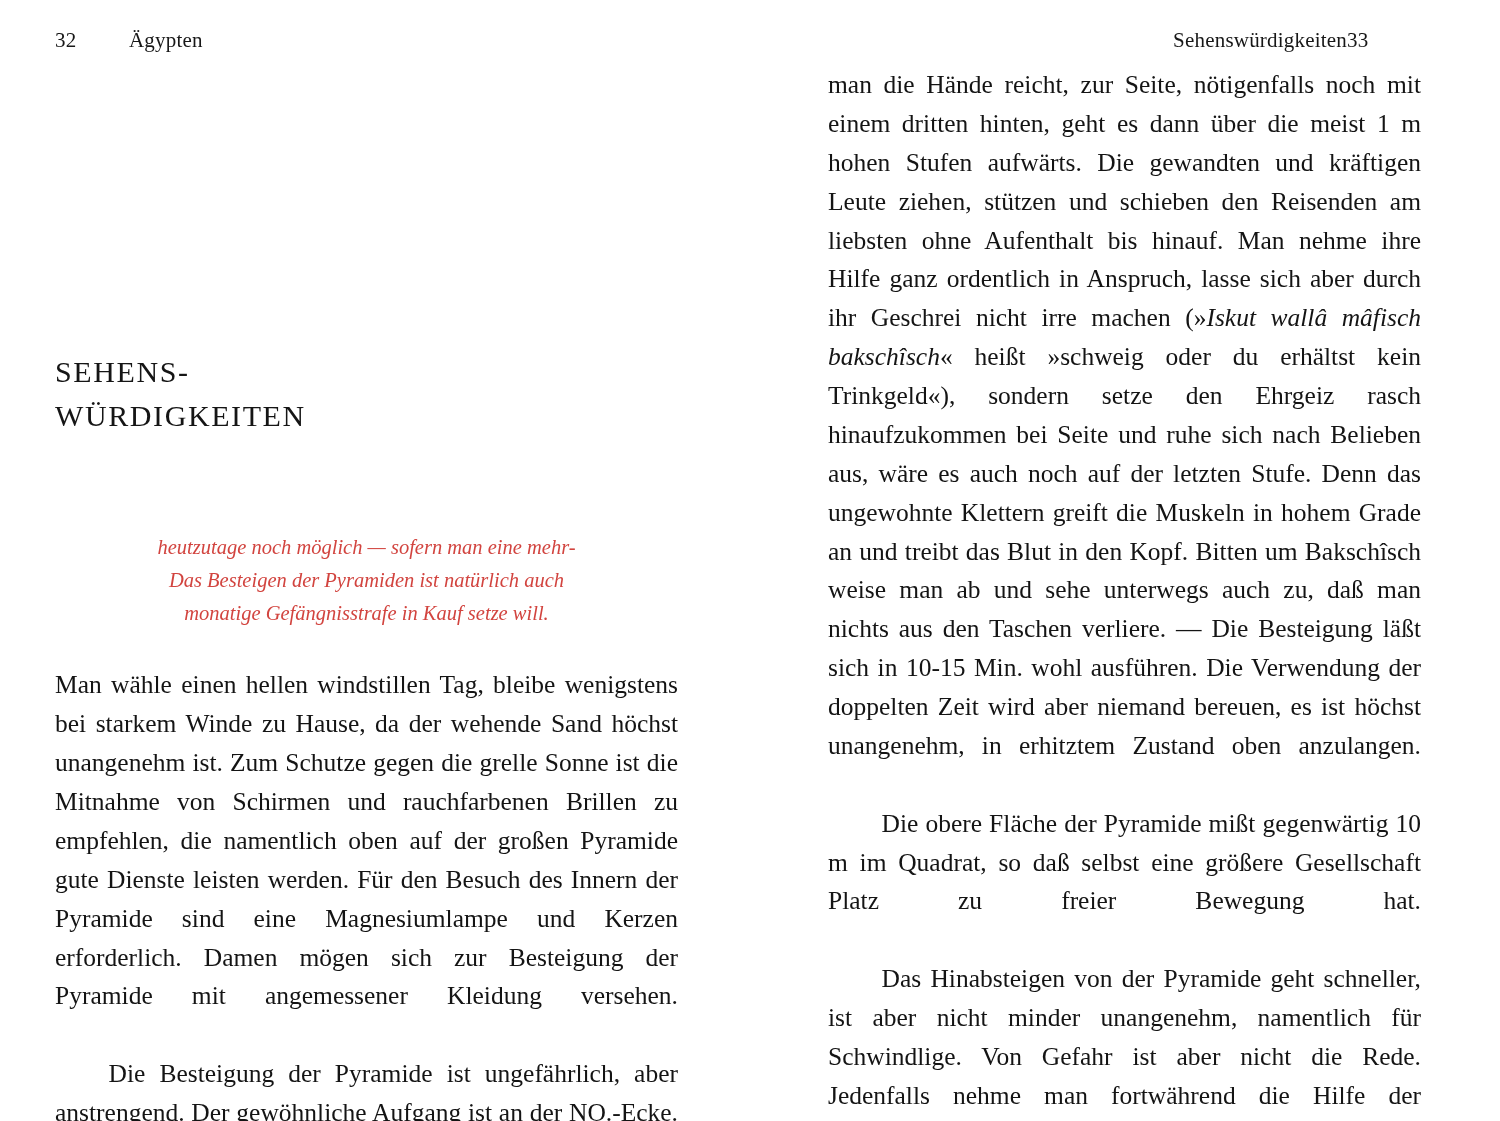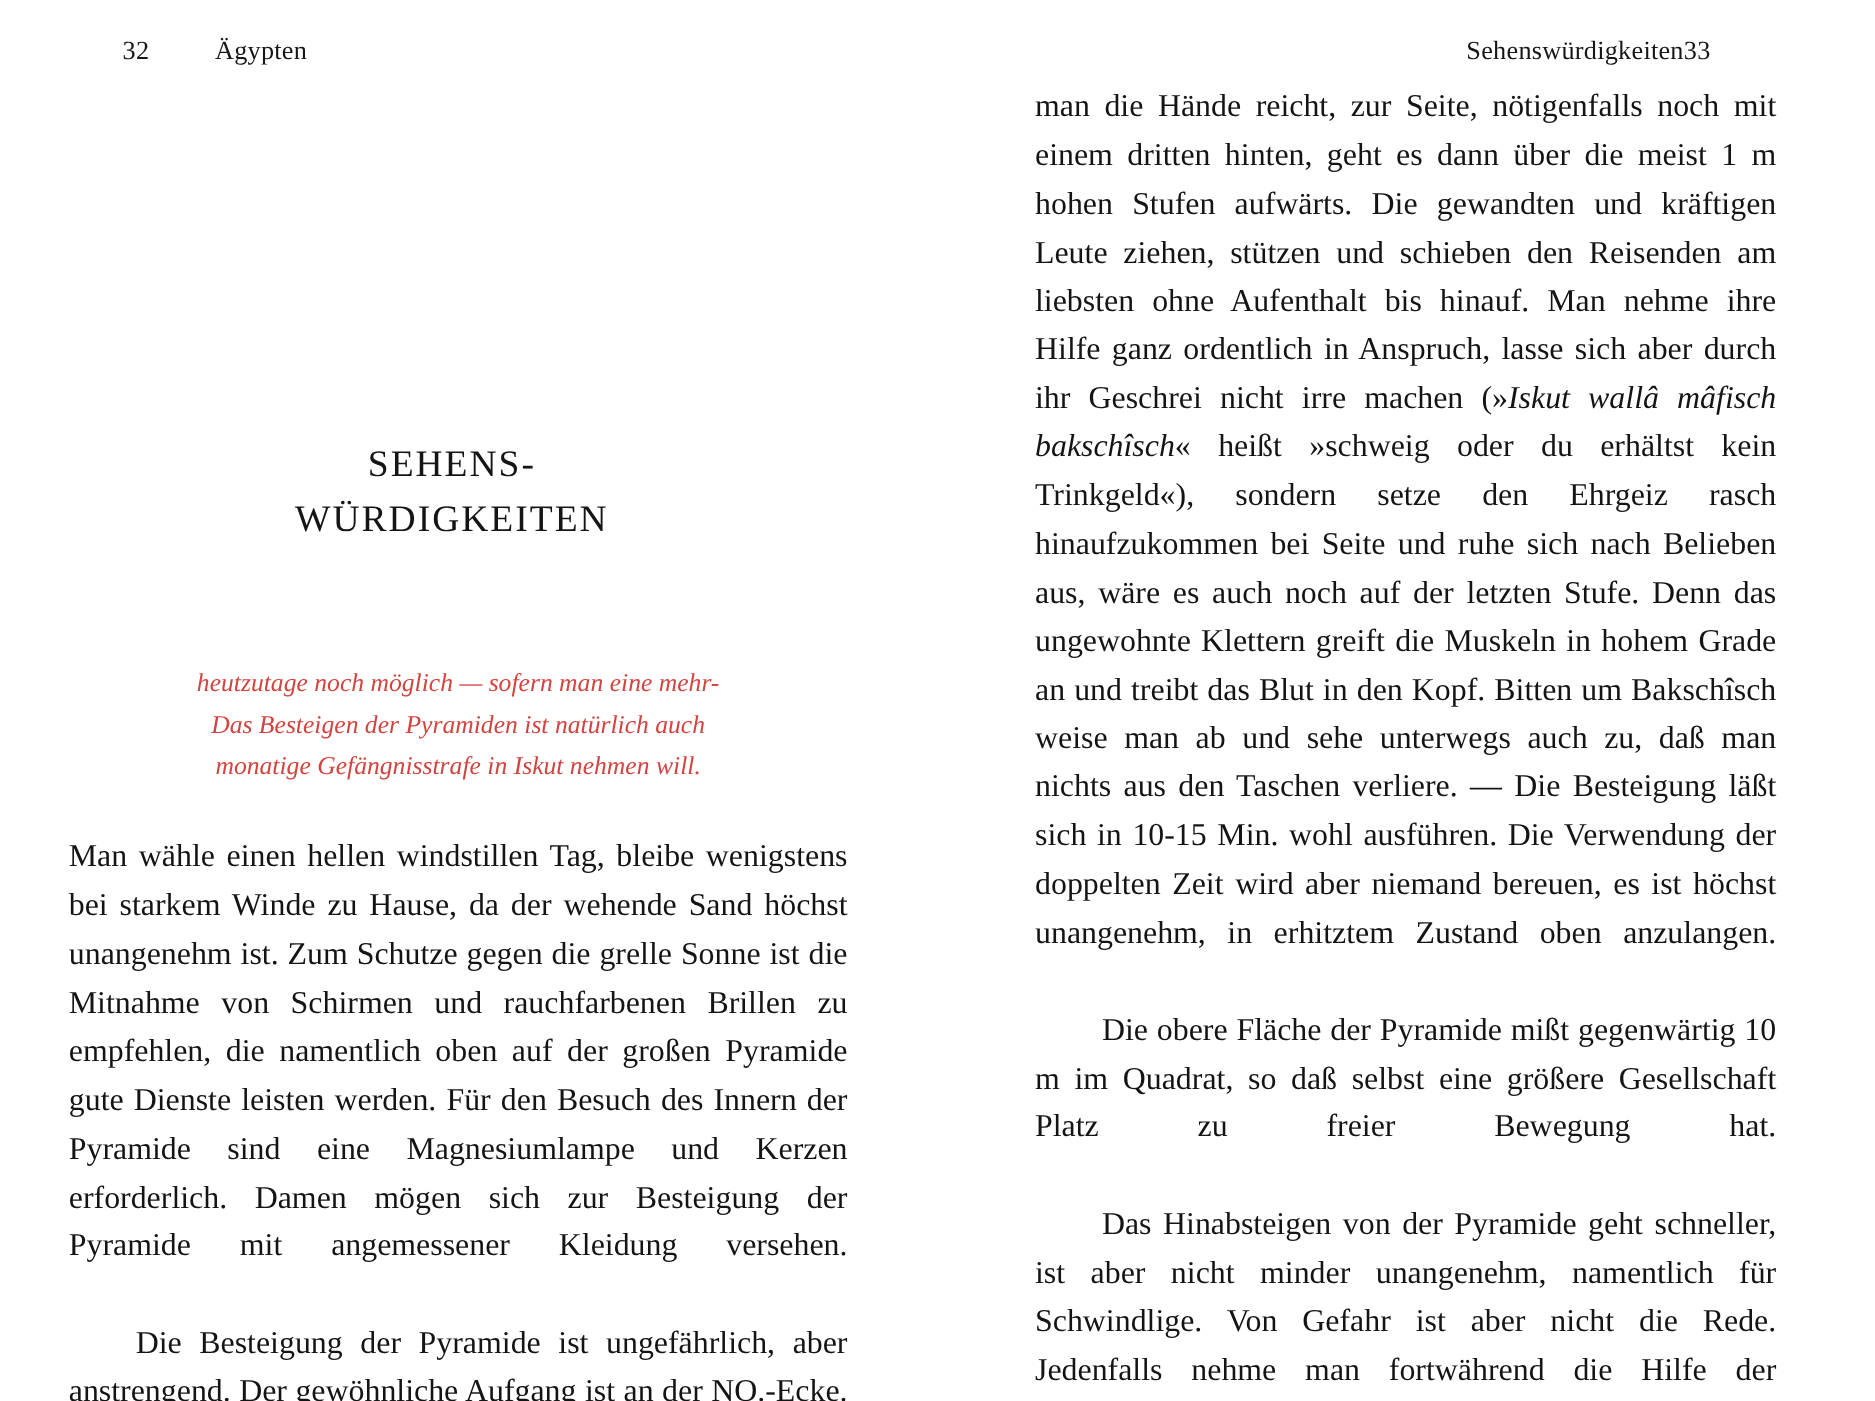--- a/index.html
+++ b/index.html
@@ -40,36 +40,35 @@
   .runhead {
     display: flex;
     align-items: baseline;
     font-size: 21px;
     letter-spacing: 0.2px;
     color: #171717;
     height: 32px;
   }
   .runhead-left .folio {
     width: 74px;
-    margin-left: 43px;
   }
   .runhead-right {
     justify-content: flex-end;
   }
   .runhead-right .folio {
     width: 74px;
   }
   .runhead .title {
     white-space: nowrap;
   }
 
   
   .chapter-title {
     margin-top: 290px;
-    text-align: center;
+    text-align: left;
     font-size: 30px;
     letter-spacing: 1.6px;
     line-height: 1.48;
     color: #151515;
     padding-right: 10px;
   }
   .chapter-title .line {
     display: block;
   }
 
@@ -129,21 +128,21 @@
     </div>
 
     <div class="chapter-title">
       <span class="line">SEHENS-</span>
       <span class="line">WÜRDIGKEITEN</span>
     </div>
 
     <div class="note">
       <span class="line">heutzutage noch möglich — sofern man eine mehr-</span>
       <span class="line">Das Besteigen der Pyramiden ist natürlich auch</span>
-      <span class="line">monatige Gefängnisstrafe in Iskut nehmen will.</span>
+      <span class="line">monatige Gefängnisstrafe in Kauf setze will.</span>
     </div>
 
     <div class="body-text body-left">
       <p>Man wähle einen hellen windstillen Tag, bleibe wenigstens bei starkem Winde zu Hause, da der wehende Sand höchst unangenehm ist. Zum Schutze gegen die grelle Sonne ist die Mitnahme von Schirmen und rauchfarbenen Brillen zu empfehlen, die namentlich oben auf der großen Pyramide gute Dienste leisten werden. Für den Besuch des Innern der Pyramide sind eine Magnesiumlampe und Kerzen erforderlich. Damen mögen sich zur Besteigung der Pyramide mit angemessener Kleidung versehen.</p>
       <p class="indent">Die Besteigung der Pyramide ist ungefährlich, aber anstrengend. Der gewöhnliche Aufgang ist an der NO.-Ecke. Man nimmt zwei Beduinen und begiebt sich dorthin. Mit den beiden Führern, denen</p>
     </div>
 
   </div>
 
   <div class="page page-right">

